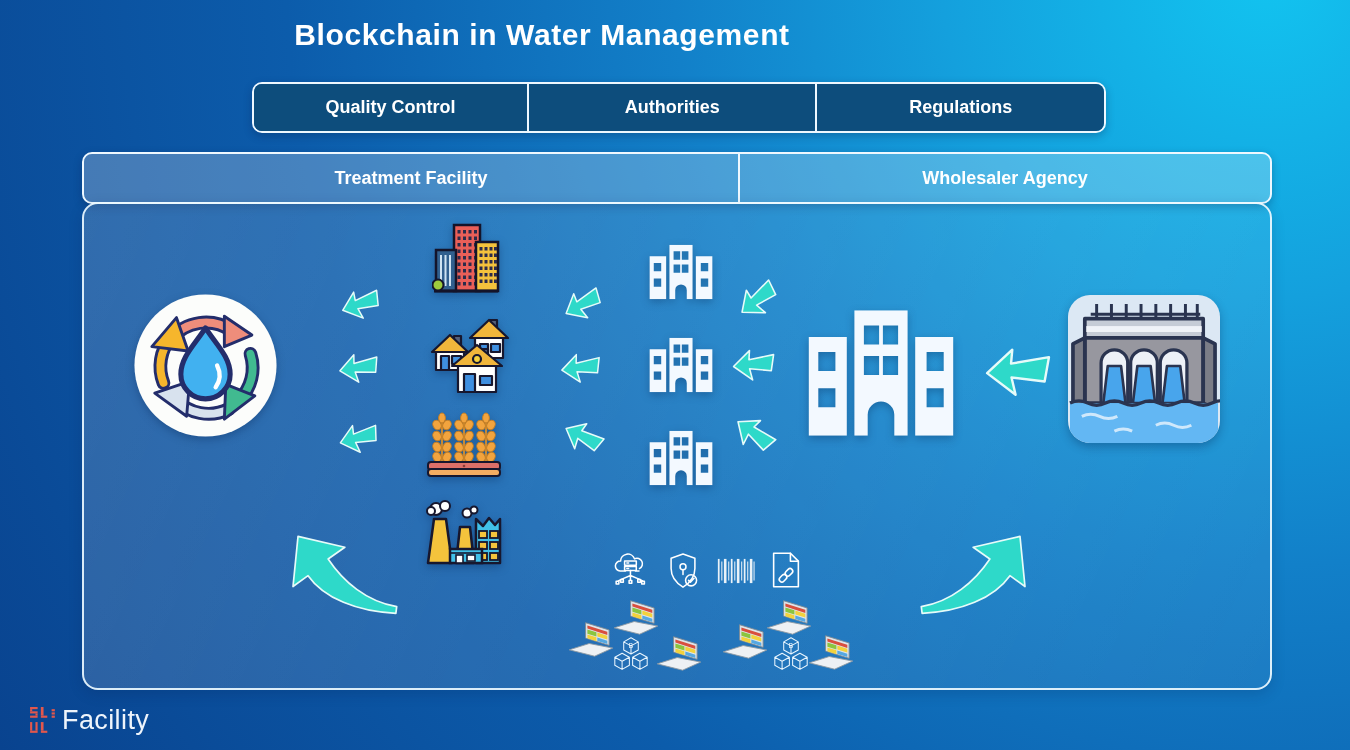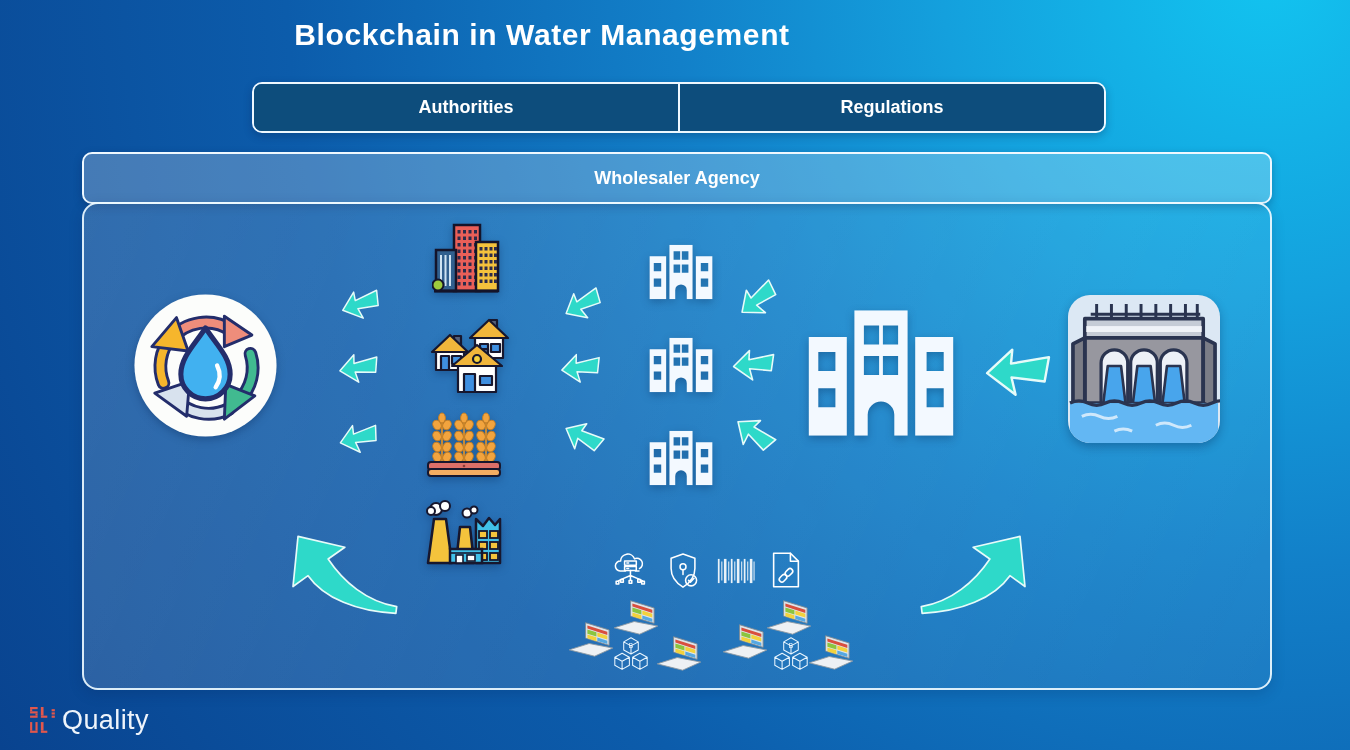--- a/index.html
+++ b/index.html
@@ -65,25 +65,27 @@
         <ellipse cx="5" cy="37" rx="4" ry="5" transform="rotate(28 5 37)" fill="#f2a43e" stroke="#c47d22" stroke-width="1"></ellipse>
         <ellipse cx="-5" cy="47" rx="4" ry="5" transform="rotate(-28 -5 47)" fill="#f2a43e" stroke="#c47d22" stroke-width="1"></ellipse>
         <ellipse cx="5" cy="47" rx="4" ry="5" transform="rotate(28 5 47)" fill="#f2a43e" stroke="#c47d22" stroke-width="1"></ellipse>
       </g>
     </defs>
   </svg>
 
   <div class="abs title">Blockchain in Water Management</div>
 
   <div class="abs chip-row row1" style="left:252px;top:82px;width:850px;height:47px;">
+    <div class="chip" style="flex:180">Quality Control</div>
     <div class="chip" style="flex:189">Authorities</div>
     <div class="chip" style="flex:189">Regulations</div>
   </div>
 
   <div class="abs chip-row row2" style="left:82px;top:152px;width:1186px;height:48px;">
+    <div class="chip" style="flex:290">Treatment Facility</div>
     <div class="chip" style="flex:235">Wholesaler Agency</div>
   </div>
 
   <div class="abs panel"></div>
 
   <div class="abs icon soft-shadow" style="left:133px;top:293px;width:145px;height:145px;">
     <svg viewBox="0 0 100 100">
       <circle cx="50" cy="50" r="49" fill="#fcfdfb"></circle>
       <g fill="none" stroke-linecap="round">
         <path d="M26 32 A31 31 0 0 1 68 26" stroke="#232d6b" stroke-width="9.5"></path>
@@ -422,15 +424,15 @@
           <rect x="20" y="5" width="3" height="2"></rect>
           <rect x="20" y="8" width="3" height="2"></rect>
         <rect x="0" y="14" width="2" height="8"></rect>
           <rect x="5" y="14" width="2" height="8"></rect>
           <rect x="0" y="22" width="7" height="2"></rect>
         <rect x="10" y="14" width="2.5" height="8"></rect>
           <rect x="10" y="22" width="6" height="2"></rect>
       </g>
     </svg>
   </div>
-  <div class="abs footer-brand">Quality</div>
+  <div class="abs footer-brand">Facility</div>
 
 </div>
 
 </body></html>

